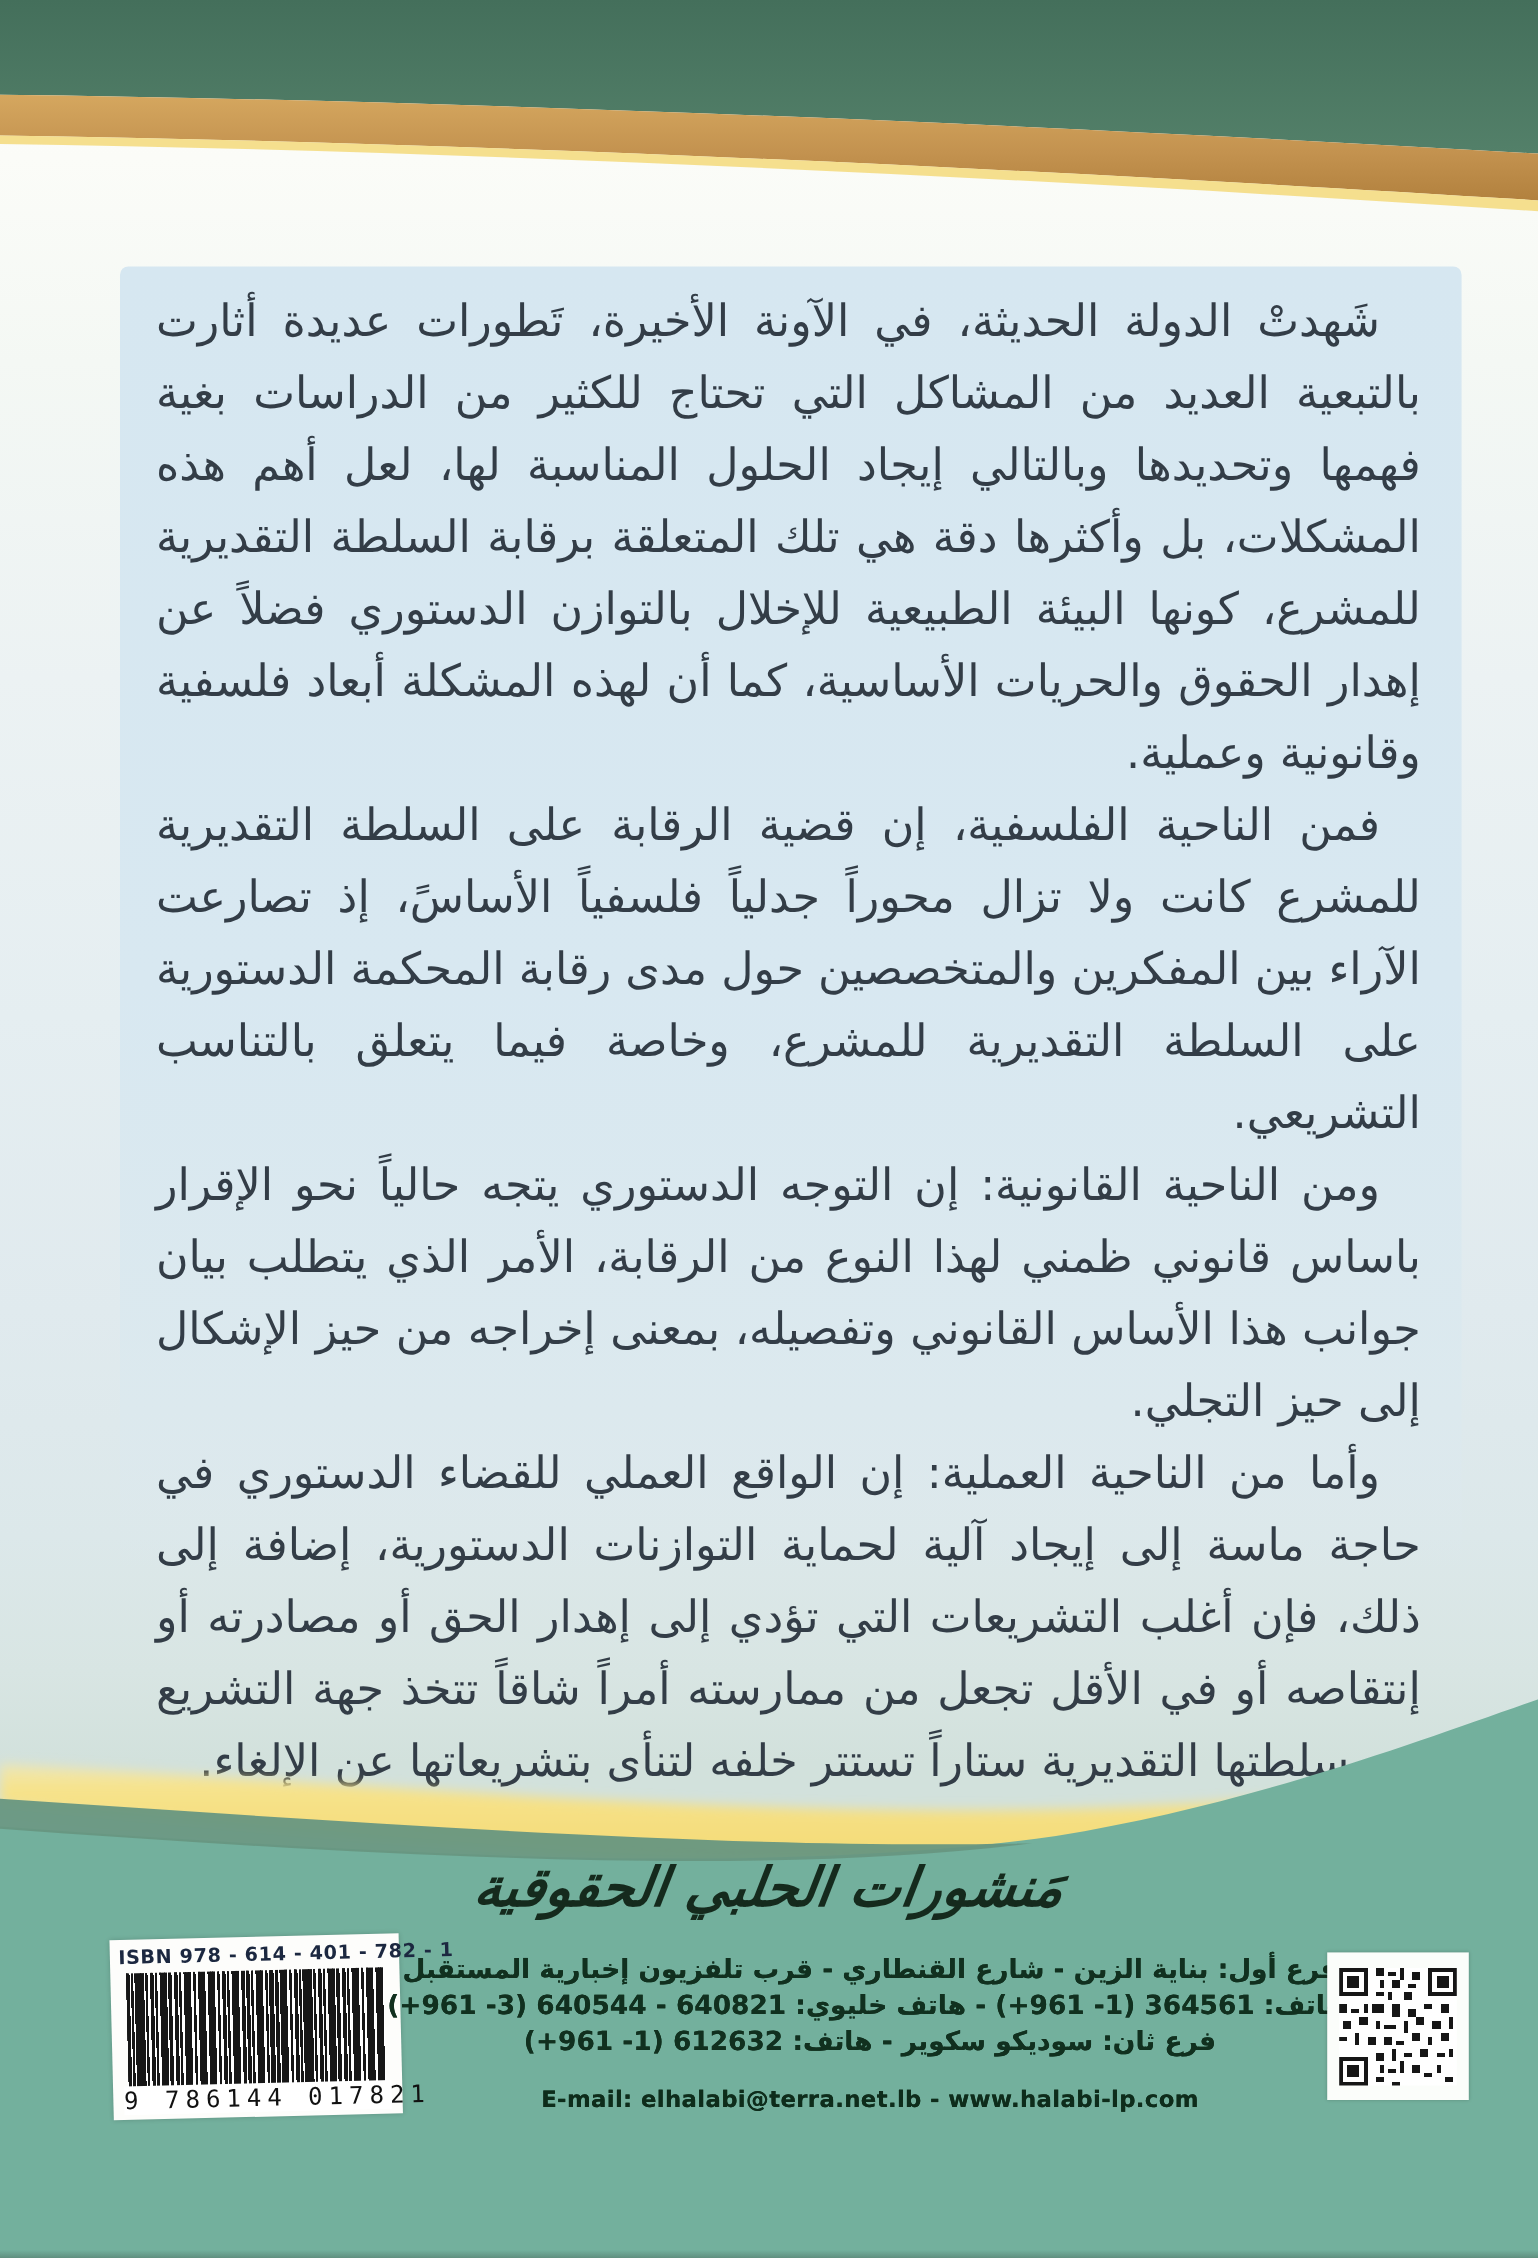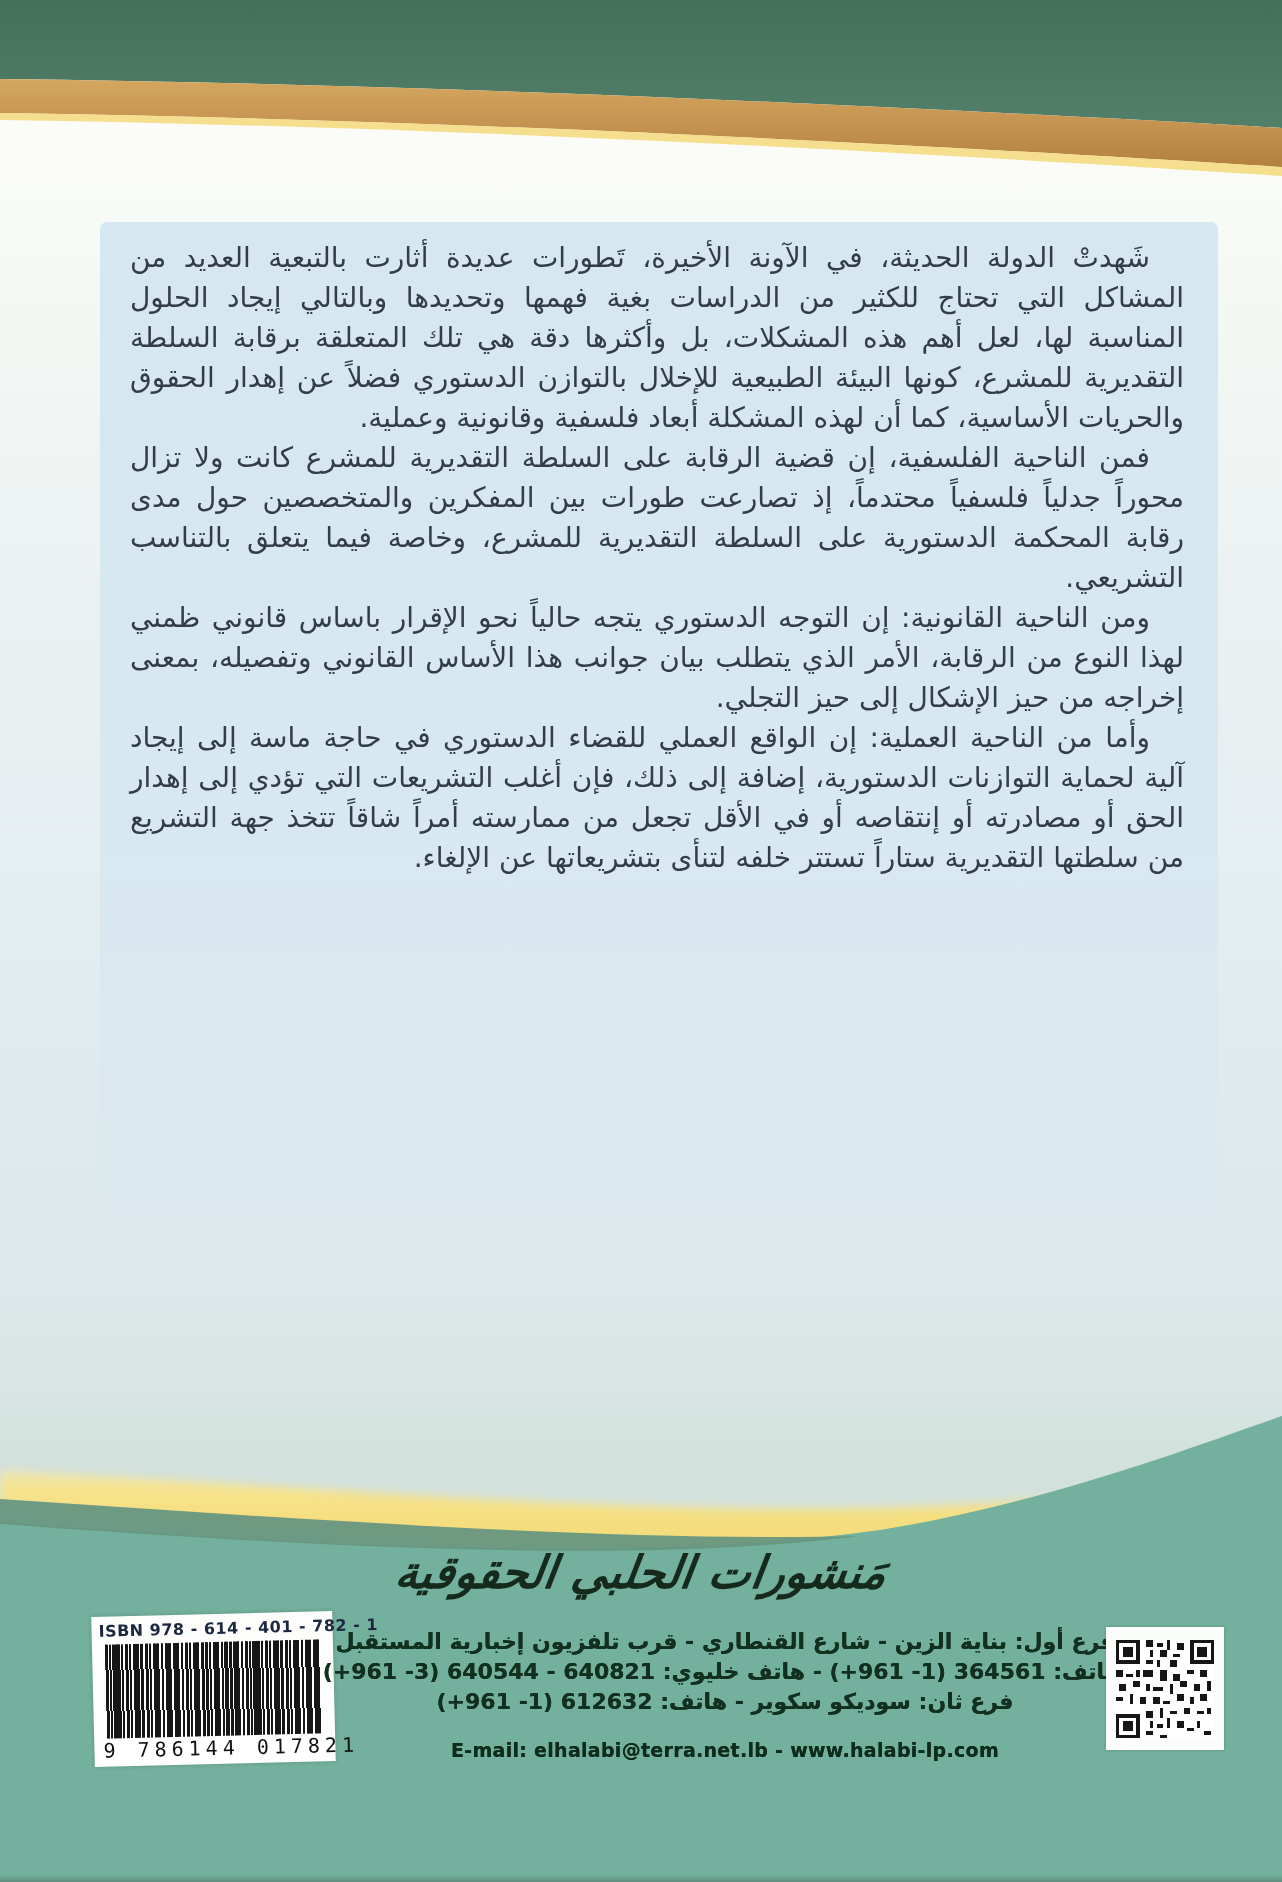--- a/index.html
+++ b/index.html
@@ -24,22 +24,22 @@
   .text-panel {
     position:absolute; left:100px; top:222px; width:1118px; height:1085px;
     padding:16px 34px 0 30px;
     border-radius:7px;
     background:linear-gradient(180deg, #d6e7f1 0%, #d8e8f1 55%, #dce9ee 88%, rgba(220,233,238,0) 100%);
   }
   .text-panel p {
     direction:rtl;
     text-align:justify;
     text-align-last:right;
-    font-size:28px;
-    line-height:40px;
+    font-size:37px;
+    line-height:60px;
     color:#333d47;
     text-indent:34px;
     font-weight:500;
   }
 
   
   .bottom-wave { position:absolute; left:0; top:1372px; width:1282px; height:510px; }
 
   .publisher-logo {
     position:absolute; left:0; right:0; top:1546px;
@@ -130,21 +130,21 @@
         <stop offset="1" stop-color="#b2813e"></stop>
       </linearGradient>
     </defs>
     <path d="M0,0 H1282 V128 C900,106 420,84 0,79 Z" fill="url(#gGreen)"></path>
     <path d="M0,79 C420,84 900,106 1282,128 L1282,167 C900,143 420,119 0,113 Z" fill="url(#gTan)"></path>
     <path d="M0,113 C420,119 900,143 1282,167 L1282,176 C900,151 420,126 0,120 Z" fill="#f4dc82" opacity=".9"></path>
   </svg>
 
   <div class="text-panel">
     <p>شَهدتْ الدولة الحديثة، في الآونة الأخيرة، تَطورات عديدة أثارت بالتبعية العديد من المشاكل التي تحتاج للكثير من الدراسات بغية فهمها وتحديدها وبالتالي إيجاد الحلول المناسبة لها، لعل أهم هذه المشكلات، بل وأكثرها دقة هي تلك المتعلقة برقابة السلطة التقديرية للمشرع، كونها البيئة الطبيعية للإخلال بالتوازن الدستوري فضلاً عن إهدار الحقوق والحريات الأساسية، كما أن لهذه المشكلة أبعاد فلسفية وقانونية وعملية.</p>
-    <p>فمن الناحية الفلسفية، إن قضية الرقابة على السلطة التقديرية للمشرع كانت ولا تزال محوراً جدلياً فلسفياً محتدماً، إذ تصارعت طورات بين المفكرين والمتخصصين حول مدى رقابة المحكمة الدستورية على السلطة التقديرية للمشرع، وخاصة فيما يتعلق بالتناسب التشريعي.</p>
+    <p>فمن الناحية الفلسفية، إن قضية الرقابة على السلطة التقديرية للمشرع كانت ولا تزال محوراً جدلياً فلسفياً الأساسً، إذ تصارعت الآراء بين المفكرين والمتخصصين حول مدى رقابة المحكمة الدستورية على السلطة التقديرية للمشرع، وخاصة فيما يتعلق بالتناسب التشريعي.</p>
     <p>ومن الناحية القانونية: إن التوجه الدستوري يتجه حالياً نحو الإقرار باساس قانوني ظمني لهذا النوع من الرقابة، الأمر الذي يتطلب بيان جوانب هذا الأساس القانوني وتفصيله، بمعنى إخراجه من حيز الإشكال إلى حيز التجلي.</p>
     <p>وأما من الناحية العملية: إن الواقع العملي للقضاء الدستوري في حاجة ماسة إلى إيجاد آلية لحماية التوازنات الدستورية، إضافة إلى ذلك، فإن أغلب التشريعات التي تؤدي إلى إهدار الحق أو مصادرته أو إنتقاصه أو في الأقل تجعل من ممارسته أمراً شاقاً تتخذ جهة التشريع من سلطتها التقديرية ستاراً تستتر خلفه لتنأى بتشريعاتها عن الإلغاء.</p>
   </div>
 
   <svg class="bottom-wave" viewBox="0 0 1282 510" preserveAspectRatio="none" aria-hidden="true">
     <defs>
       <linearGradient id="gGlow" x1="0" y1="0" x2="0" y2="1">
         <stop offset="0" stop-color="#fdf6d2" stop-opacity="0"></stop>
         <stop offset=".5" stop-color="#f7e38c"></stop>
         <stop offset="1" stop-color="#f3da74"></stop>

